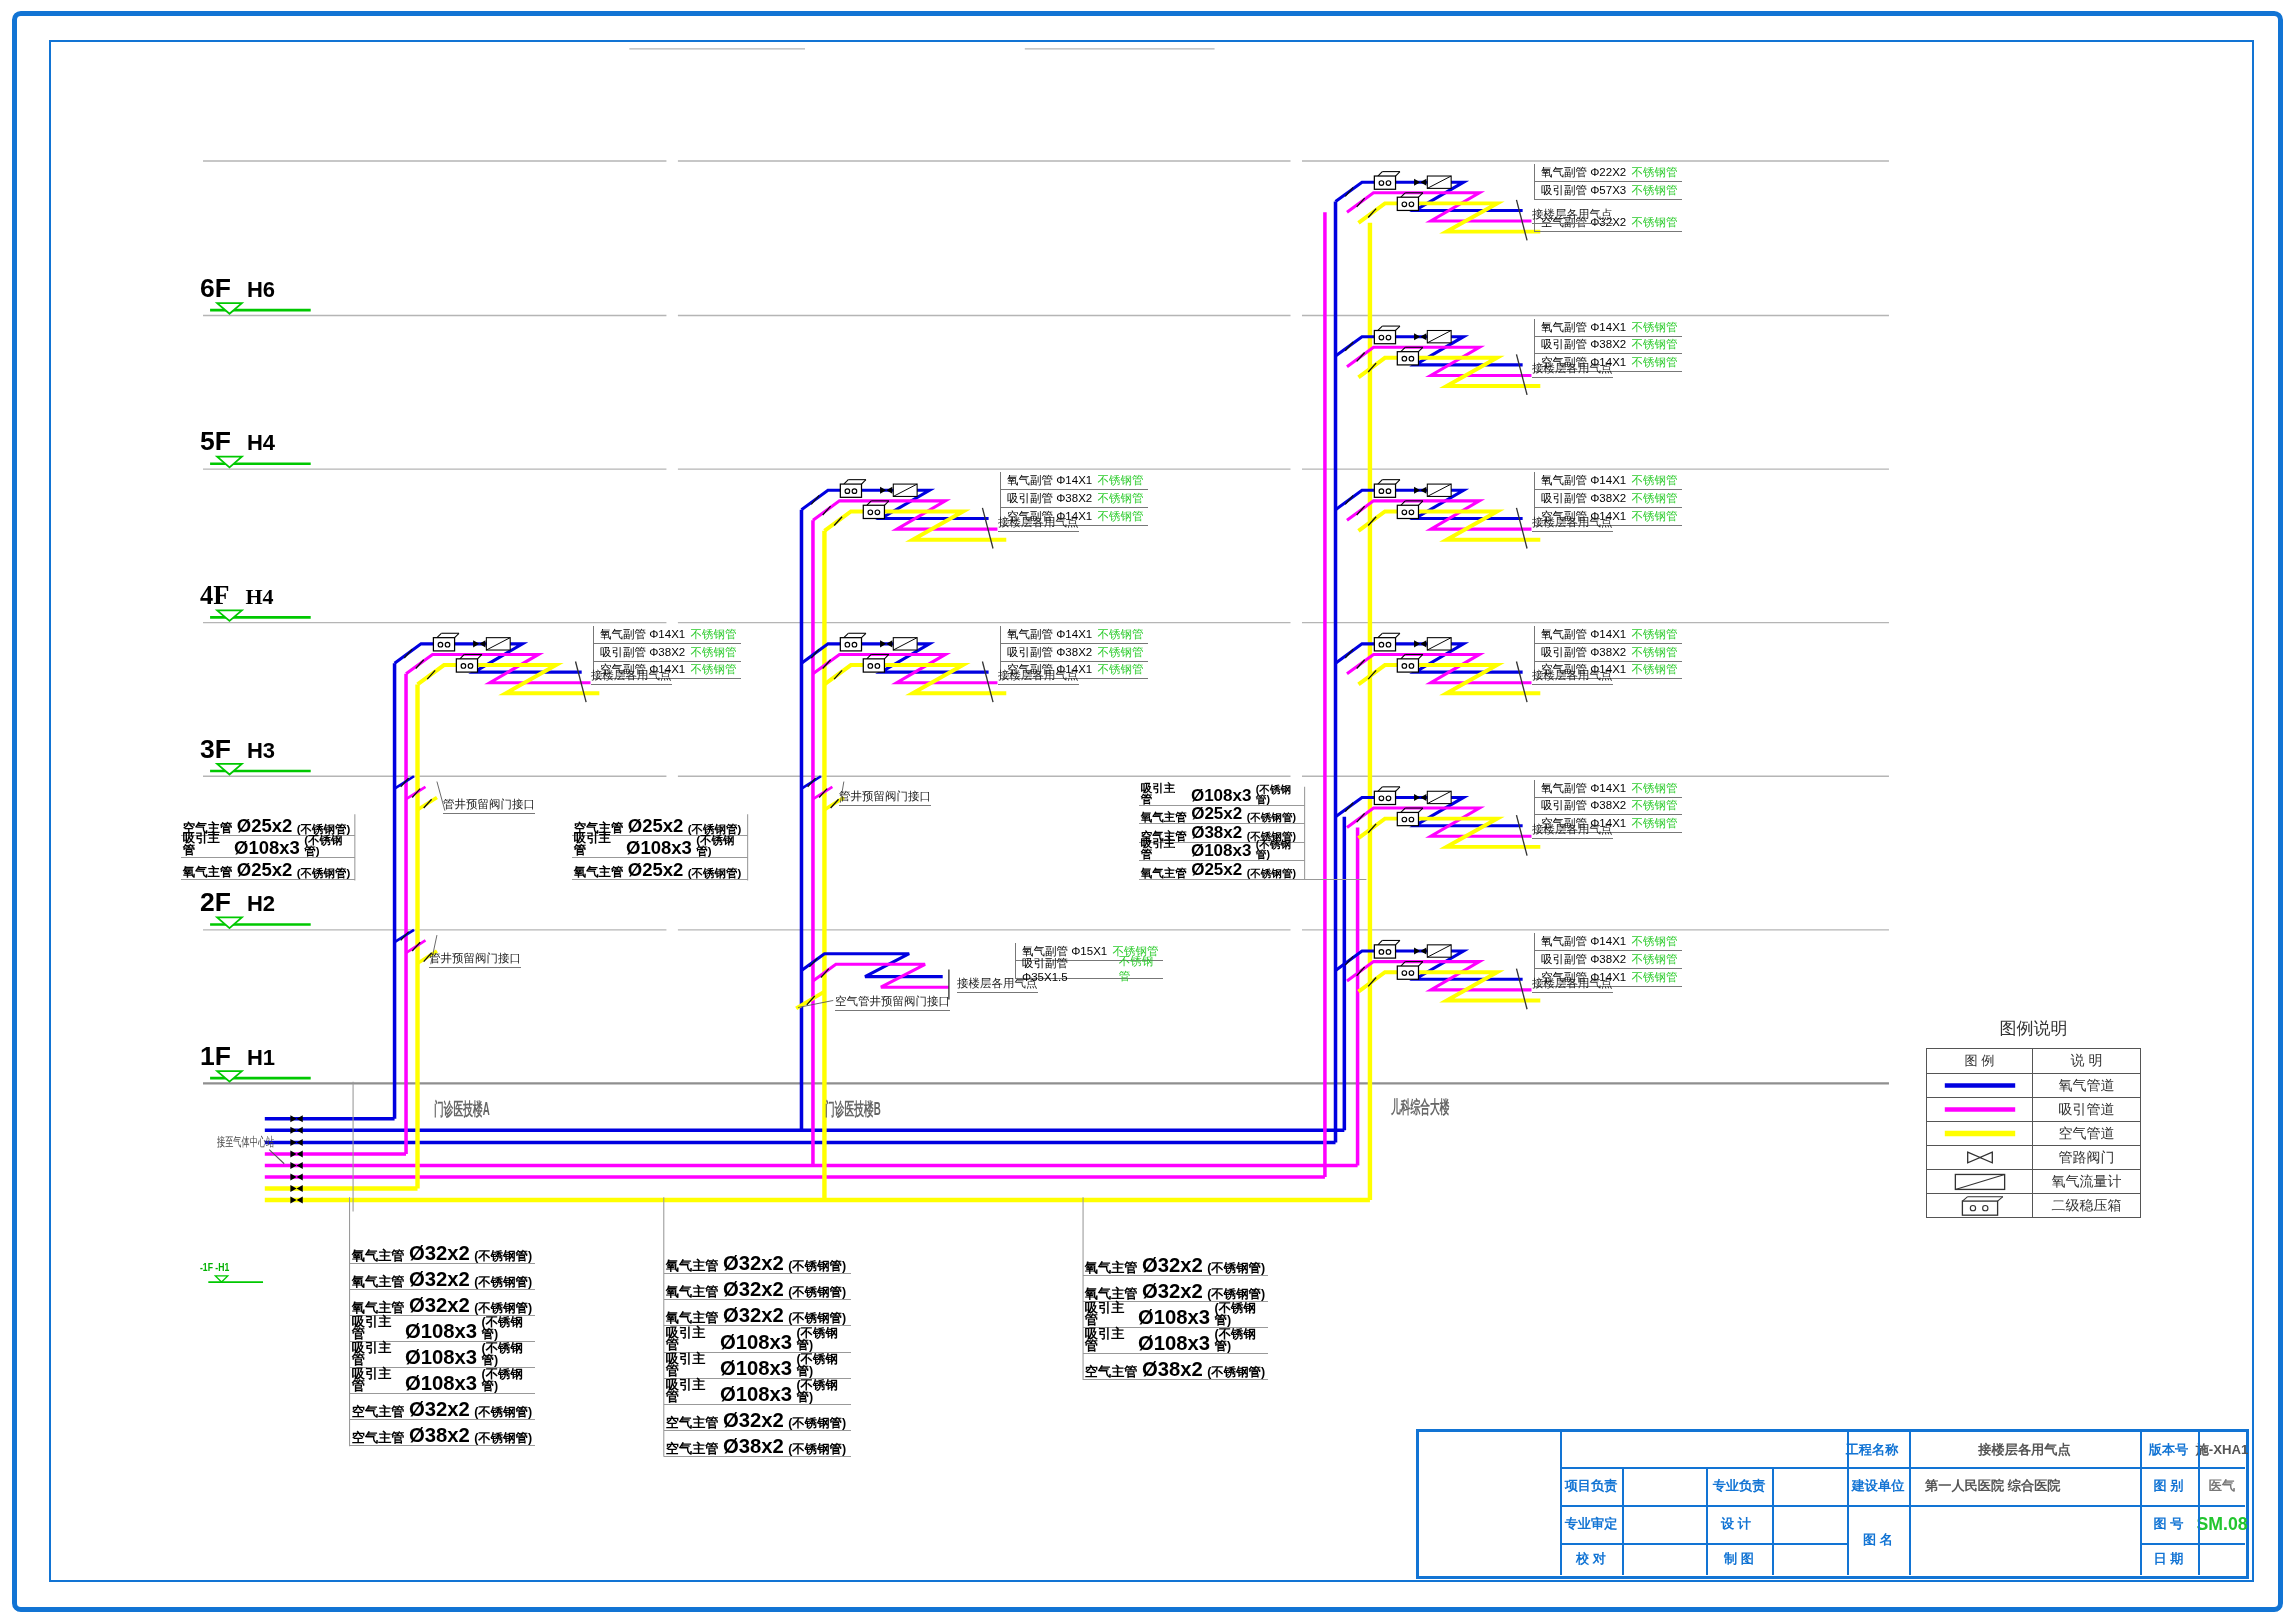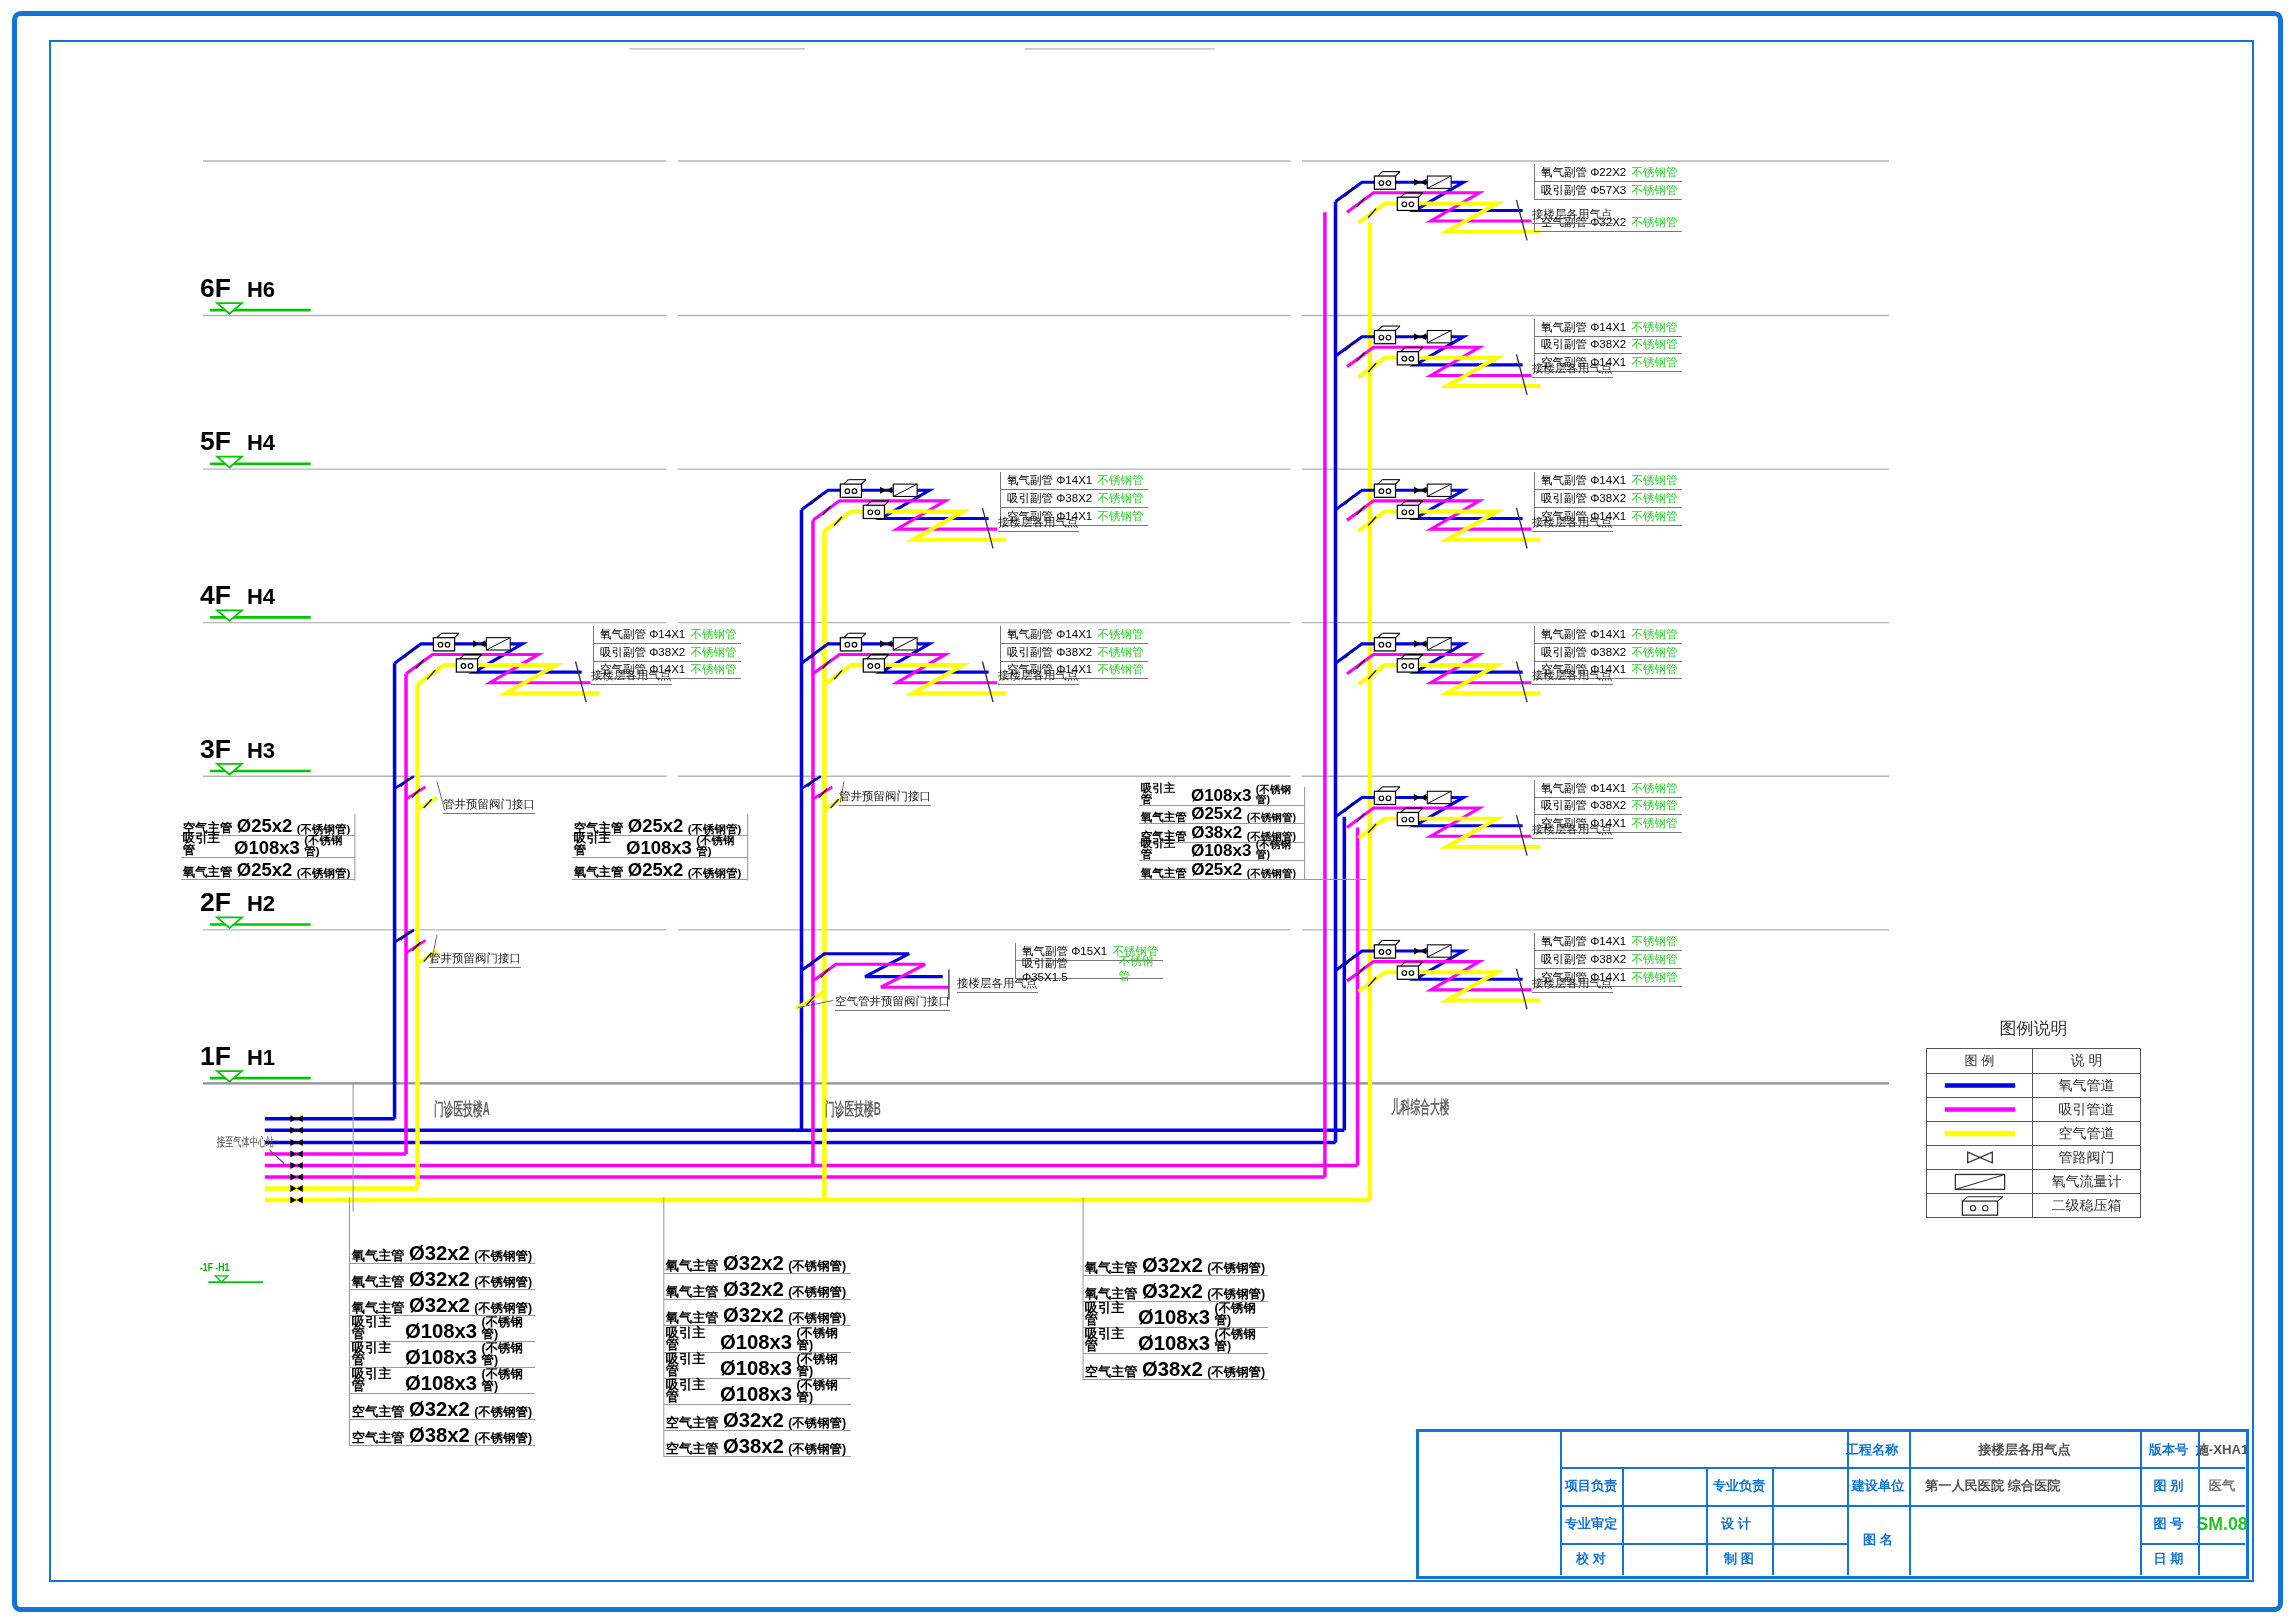--- a/index.html
+++ b/index.html
@@ -361,21 +361,21 @@
       <polyline points="921,905 943,891" fill="none" stroke="#ff00ff" stroke-width="3"></polyline>
       <polyline points="934,917 956,903" fill="none" stroke="#ffff00" stroke-width="4"></polyline>
       <line x1="915" y1="891" x2="924" y2="881" stroke="#111" stroke-width="1.5"></line>
       <line x1="928" y1="903" x2="937" y2="893" stroke="#111" stroke-width="1.5"></line>
       <line x1="941" y1="915" x2="950" y2="905" stroke="#111" stroke-width="1.5"></line>
       <line x1="956" y1="885" x2="952" y2="909" stroke="#555" stroke-width="1"></line>
     </svg>
   <div id="labels">
       <div class="t floorlab" style="left: 200px; top: 273px;"><span class="f">6F</span><span class="g">H6</span></div>
       <div class="t floorlab" style="left: 200px; top: 426px;"><span class="f">5F</span><span class="g">H4</span></div>
-      <div class="t floorlab" style="left: 200px; top: 580px;"><span class="f">4F</span><span class="g">H4</span></div>
+      <div class="t floorlab" style="left: 200px; top: 580px; font-family: Liberation Serif, serif;"><span class="f">4F</span><span class="g">H4</span></div>
       <div class="t floorlab" style="left: 200px; top: 734px;"><span class="f">3F</span><span class="g">H3</span></div>
       <div class="t floorlab" style="left: 200px; top: 887px;"><span class="f">2F</span><span class="g">H2</span></div>
       <div class="t floorlab" style="left: 200px; top: 1041px;"><span class="f">1F</span><span class="g">H1</span></div>
       <div class="t bm" style="left: 200px; top: 1261px;">-1F -H1</div>
       <div class="t src" style="left: 217px; top: 1134px;">接至气体中心站</div>
       <div class="btrow" style="left: 593px; top: 626px; width: 148px; height: 17.7px;">
         <span class="">氧气副管 Φ14X1</span>
         <span class="grn">不锈钢管</span>
       </div>
       <div class="btrow" style="left: 593px; top: 644px; width: 148px; height: 17.7px;">

